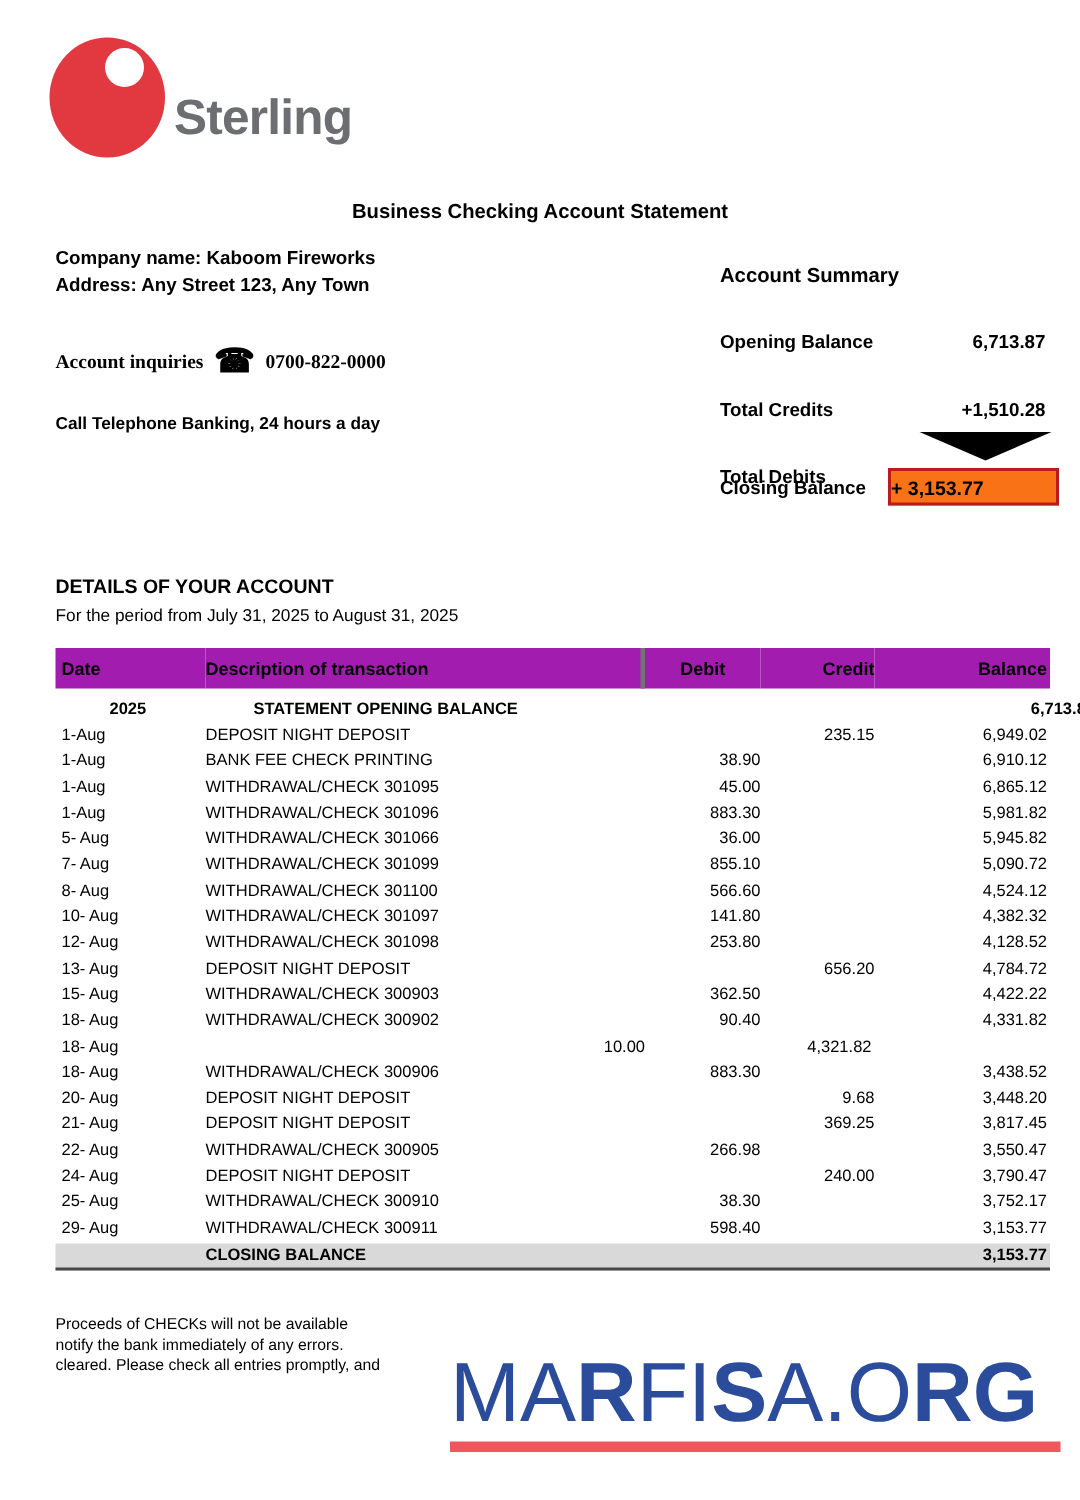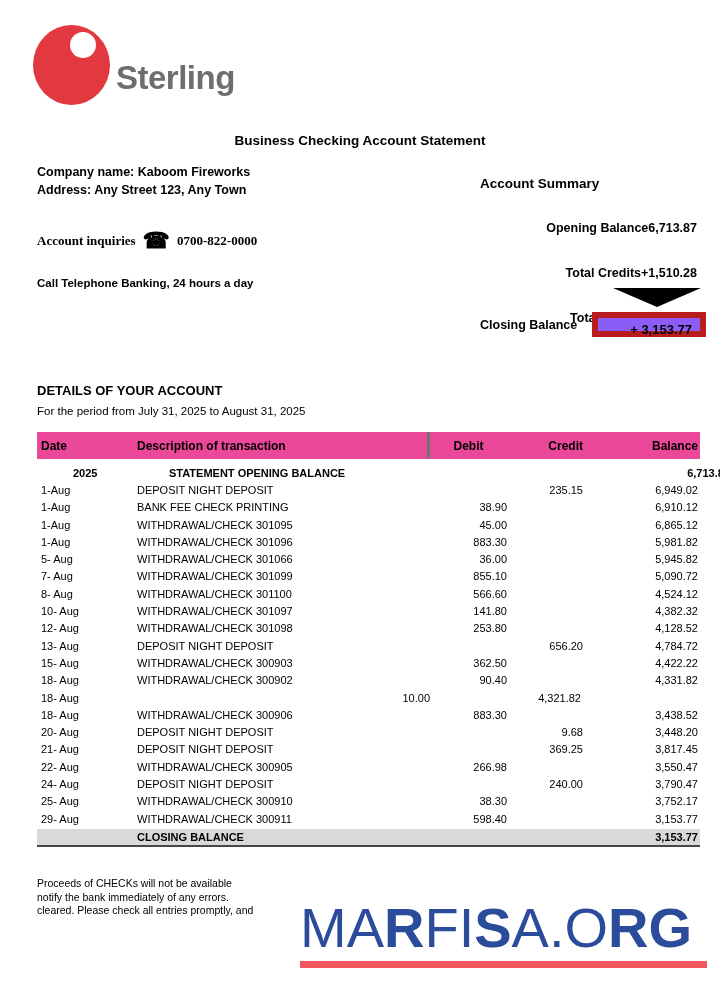--- a/index.html
+++ b/index.html
@@ -17,36 +17,36 @@
   .company { position:absolute; left:37px; top:163px; font-weight:bold; font-size:12.5px; line-height:18px; }
   .inquiries { position:absolute; left:37px; top:231px; font-weight:bold; font-size:13px; display:flex; align-items:center; gap:7px;font-family:Liberation Serif, serif; }
   .phone-icon { font-size:22px; line-height:20px; }
   .banking-note { position:absolute; left:37px; top:277px; font-weight:bold; font-size:11.5px; }
 
   
   .summary { position:absolute; left:480px; top:176px; width:217px; }
   .summary-title { font-weight:bold; font-size:13.5px; }
   .summary-row { display:flex; justify-content:space-between; font-weight:bold; font-size:12.5px; margin-top:15px; line-height:15px; }
   .summary-row + .summary-row { margin-top:15px; }
-  .summary-rows { margin-top:15px; display:flex; flex-direction:column; gap:15px;align-items:flex-end; }
+  .summary-rows { margin-top:15px; display:flex; flex-direction:column; gap:15px; }
   .arrow-down { position:absolute; left:613px; top:288px; width:0; height:0;
                 border-left:44px solid transparent; border-right:44px solid transparent; border-top:19px solid #000; }
   .closing-line { position:absolute; left:480px; top:312px; width:226px; display:flex; align-items:center; }
   .closing-label { font-weight:bold; font-size:12.5px; }
-  .closing-box { margin-left:auto; width:114px; height:25px; border:6px solid #b91c1c; background:#8b5cf6;
-                 font-weight:bold; font-size:13px; text-align:right; line-height:23px; padding-right:8px; }
+  .closing-box { margin-left:auto; width:114px; height:25px; border:2px solid #b91c1c; background:#f97316;
+                 font-weight:bold; font-size:13px; line-height:23px; padding-right:8px; }
 
   
   .details-heading { position:absolute; left:37px; top:383px; font-weight:bold; font-size:13px; }
   .period { position:absolute; left:37px; top:405px; font-size:11.5px; }
 
   .table { position:absolute; left:37px; top:432px; width:663px; }
   .grid-row { display:grid; grid-template-columns:100px 293px 77px 76px 117px; }
   .thead { height:27px; font-weight:bold; font-size:12px; }
-  .thead .th { background:#ec4899; height:27px; display:flex; align-items:center; }
+  .thead .th { background:#a21caf; height:27px; display:flex; align-items:center; }
   .th.c-date { padding-left:4px; }
   .th.c-desc { border-right:3px solid #737373; }
   .th.c-debit { justify-content:center; }
   .th.c-credit { justify-content:flex-end; }
   .th.c-balance { justify-content:flex-end; padding-right:2px; }
 
   .tbody { padding-top:5px; }
   .tr { height:17.3px; align-items:center; font-size:11px; }
   .tr.bold { font-weight:bold;margin-left:32px; }
   .td.date { padding-left:4px; }

